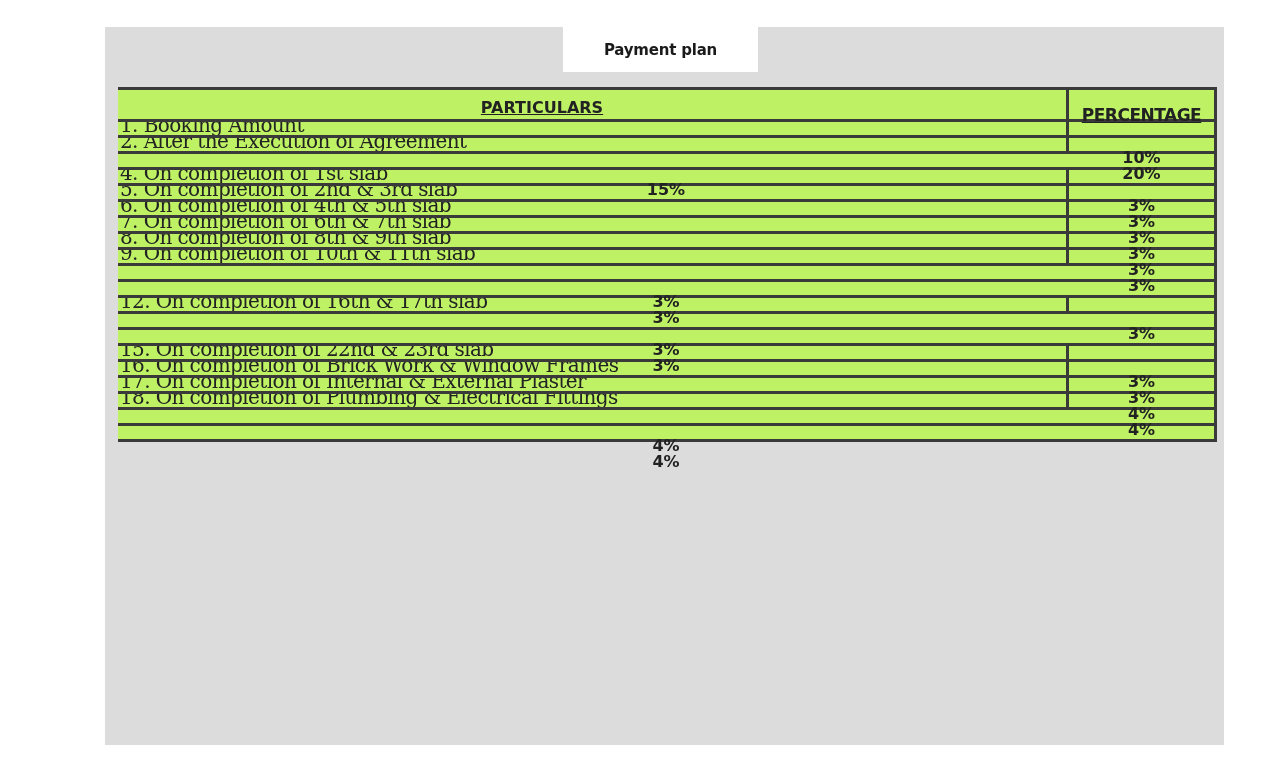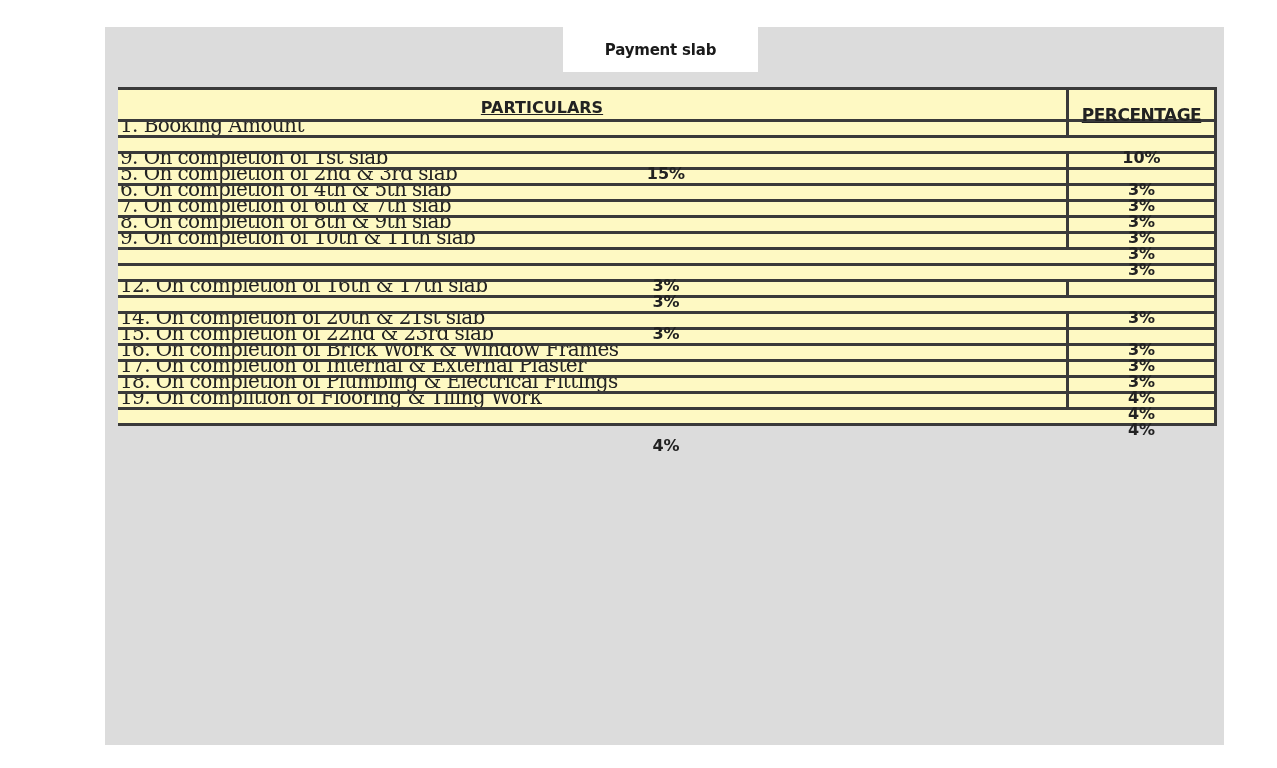--- a/index.html
+++ b/index.html
@@ -10,21 +10,21 @@
     }
     .title-box {
       position: absolute; left: 563px; top: 27px; width: 195px; height: 45px;
       background: #ffffff;
       display: flex; align-items: center; justify-content: center;
       font-family: "DejaVu Sans", sans-serif; font-weight: bold; font-size: 15px; color: #1a1a1a;
       letter-spacing: -0.2px;
     }
     .table {
       position: absolute; left: 118px; top: 87px; width: 1099px;
-      background: #fef9c3;
+      background: #bef264;
       border-top: 3px solid #3a3a3a;
       border-right: 3px solid #3a3a3a;
       box-sizing: border-box;
     }
     .row {
       display: flex; height: 16px; box-sizing: border-box;
       border-bottom: 3px solid #3a3a3a;
     }
     .row.header { height: 32px; }
     .cell-part {
@@ -47,39 +47,43 @@
     }
     .header .cell-part { padding-left: 0; padding-right: 0; }
     .header .cell-part span { margin-left: -100px; }
     .header .cell-pct { font-size: 17px; letter-spacing: -0.5px; }
   </style>
 </head>
 <body>
 
 <div class="panel"></div>
 
-<div class="title-box">Payment slab</div>
+<div class="title-box">Payment plan</div>
 
 <div class="table">
   <div class="row header">
     <div class="cell-part">
         <span>PARTICULARS</span>
       </div>
     <div class="cell-pct">PERCENTAGE</div>
   </div>
   <div id="rows">
       <div class="row">
         <div class="cell-part">1. Booking Amount</div>
         <div class="cell-pct">10%</div>
       </div>
       <div class="row">
+        <div class="cell-part">2. After the Execution of Agreement</div>
+        <div class="cell-pct">20%</div>
+      </div>
+      <div class="row">
         <div class="cell-pct">15%</div>
       </div>
       <div class="row">
-        <div class="cell-part">9. On completion of 1st slab</div>
+        <div class="cell-part">4. On completion of 1st slab</div>
         <div class="cell-pct">3%</div>
       </div>
       <div class="row">
         <div class="cell-part">5. On completion of 2nd &amp; 3rd slab</div>
         <div class="cell-pct">3%</div>
       </div>
       <div class="row">
         <div class="cell-part">6. On completion of 4th &amp; 5th slab</div>
         <div class="cell-pct">3%</div>
       </div>
@@ -102,40 +106,38 @@
         <div class="cell-pct">3%</div>
       </div>
       <div class="row">
         <div class="cell-part">12. On completion of 16th &amp; 17th slab</div>
         <div class="cell-pct">3%</div>
       </div>
       <div class="row">
         <div class="cell-pct">3%</div>
       </div>
       <div class="row">
-        <div class="cell-part">14. On completion of 20th &amp; 21st slab</div>
         <div class="cell-pct">3%</div>
       </div>
       <div class="row">
         <div class="cell-part">15. On completion of 22nd &amp; 23rd slab</div>
         <div class="cell-pct">3%</div>
       </div>
       <div class="row">
         <div class="cell-part">16. On completion of Brick Work &amp; Window Frames</div>
         <div class="cell-pct">3%</div>
       </div>
       <div class="row">
         <div class="cell-part">17. On completion of Internal &amp; External Plaster</div>
         <div class="cell-pct">4%</div>
       </div>
       <div class="row">
         <div class="cell-part">18. On completion of Plumbing &amp; Electrical Fittings</div>
         <div class="cell-pct">4%</div>
       </div>
       <div class="row">
-        <div class="cell-part">19. On complition of Flooring &amp; Tiling Work</div>
         <div class="cell-pct">4%</div>
       </div>
       <div class="row">
         <div class="cell-pct">4%</div>
       </div>
     </div>
 </div>
 
 </body></html>

